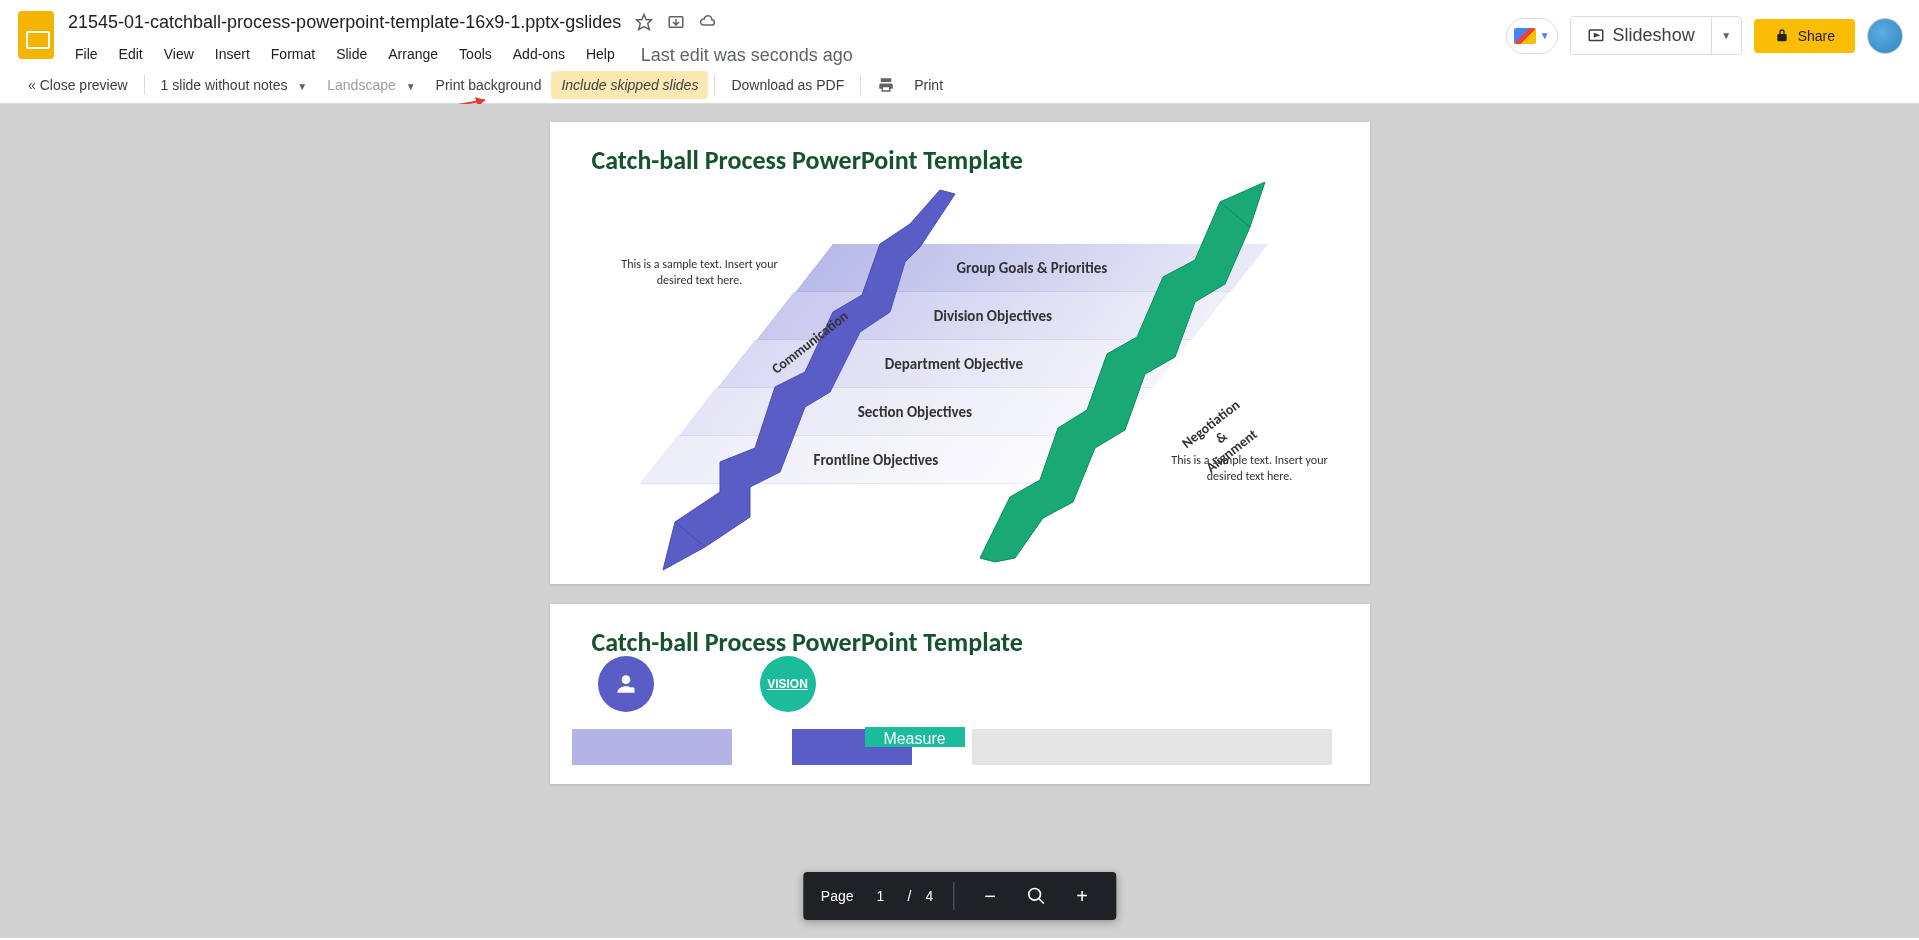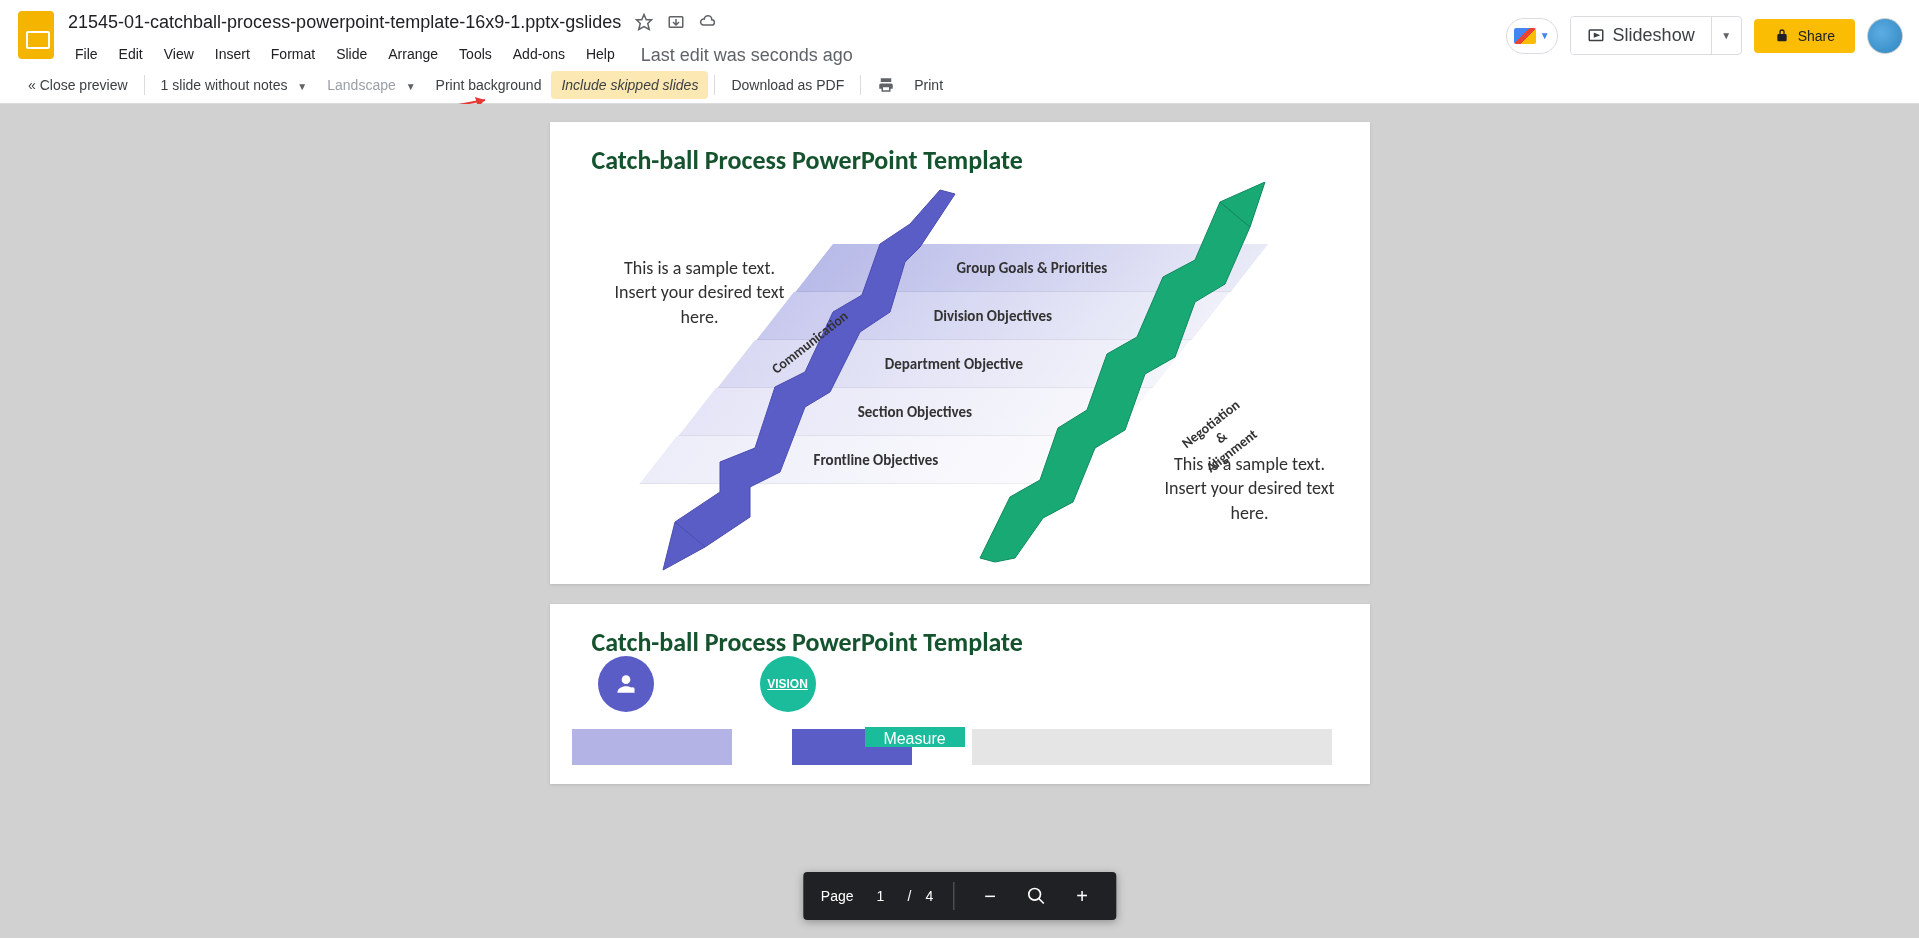--- a/index.html
+++ b/index.html
@@ -43,21 +43,21 @@
 .print-icon { display:inline-flex; align-items:center; gap:19px; }
 
 
 .red-arrow { position:absolute; left:400px; top:97px; width:100px; height:20px; pointer-events:none; }
 
 
 .canvas-area { background:#d1d1d1; height: calc(940px - 106px); overflow-y:auto; position:relative; padding: 18px 0 60px 0; }
 .slide { width: 820px; height: 462px; background:#fff; margin: 0 auto 20px auto; box-shadow: 0 1px 3px rgba(0,0,0,0.12); position:relative; overflow:hidden; }
 .slide-title { font-size: 26px; font-weight:600; color:#14532d; padding: 22px 0 0 42px; font-family: Calibri, Arial, sans-serif;}
 
-.sample-text { position:absolute; font-size: 18px; color:#303030; text-align:center; line-height:1.35; width:180px; font-family: Calibri, Arial, sans-serif;}
+.sample-text { position:absolute; font-size: 12px; color:#303030; text-align:center; line-height:1.35; width:180px; font-family: Calibri, Arial, sans-serif;}
 .sample-text.left { left: 60px; top: 134px; }
 .sample-text.right { right: 30px; top: 330px; }
 
 .diagram { position:absolute; left: 120px; top: 60px; width: 580px; height: 390px; }
 .level-band { position:absolute; width: 435px; height: 48px; transform: skew(-38deg); border-bottom:1px solid rgba(0,0,0,0.05); }
 .level-band .label { transform: skew(38deg); font-size: 15px; font-weight:bold; color:#333; display:flex; align-items:center; justify-content:center; height:100%; font-family: Calibri, Arial, sans-serif; }
 
 .diag-label { position:absolute; font-size:14px; font-weight:bold; color:#333; transform: rotate(-38deg); font-family: Calibri, Arial, sans-serif;}
 
 

